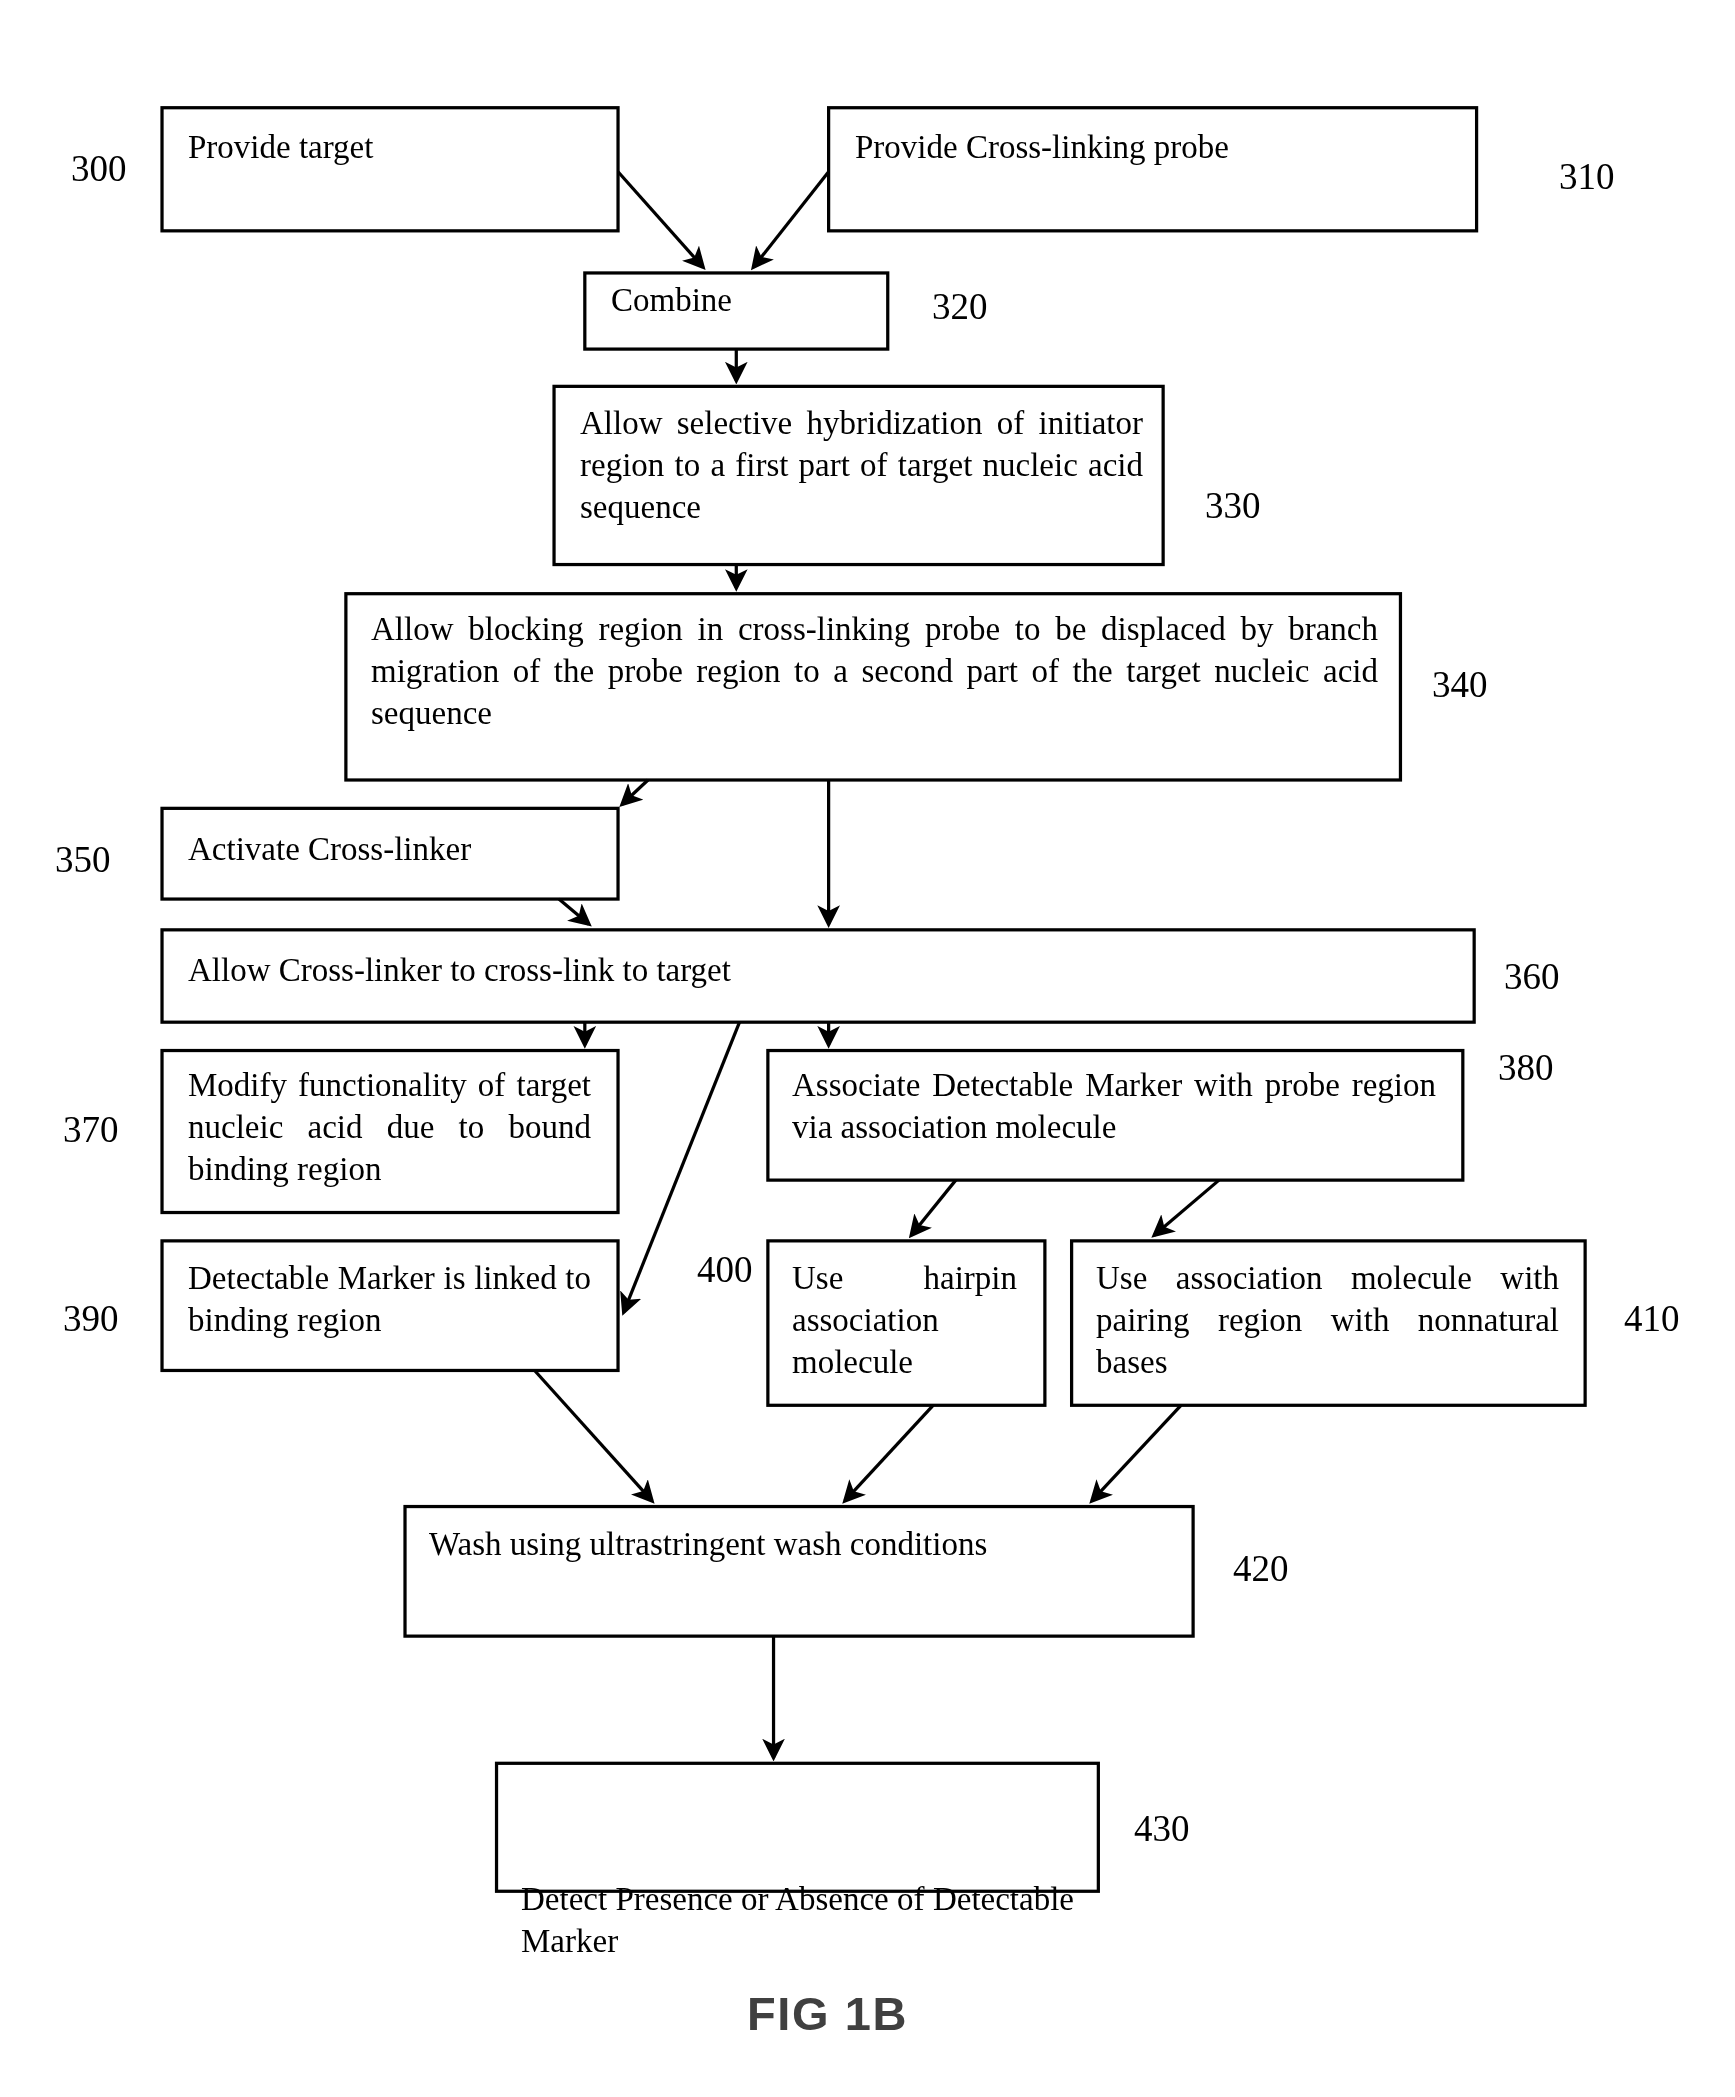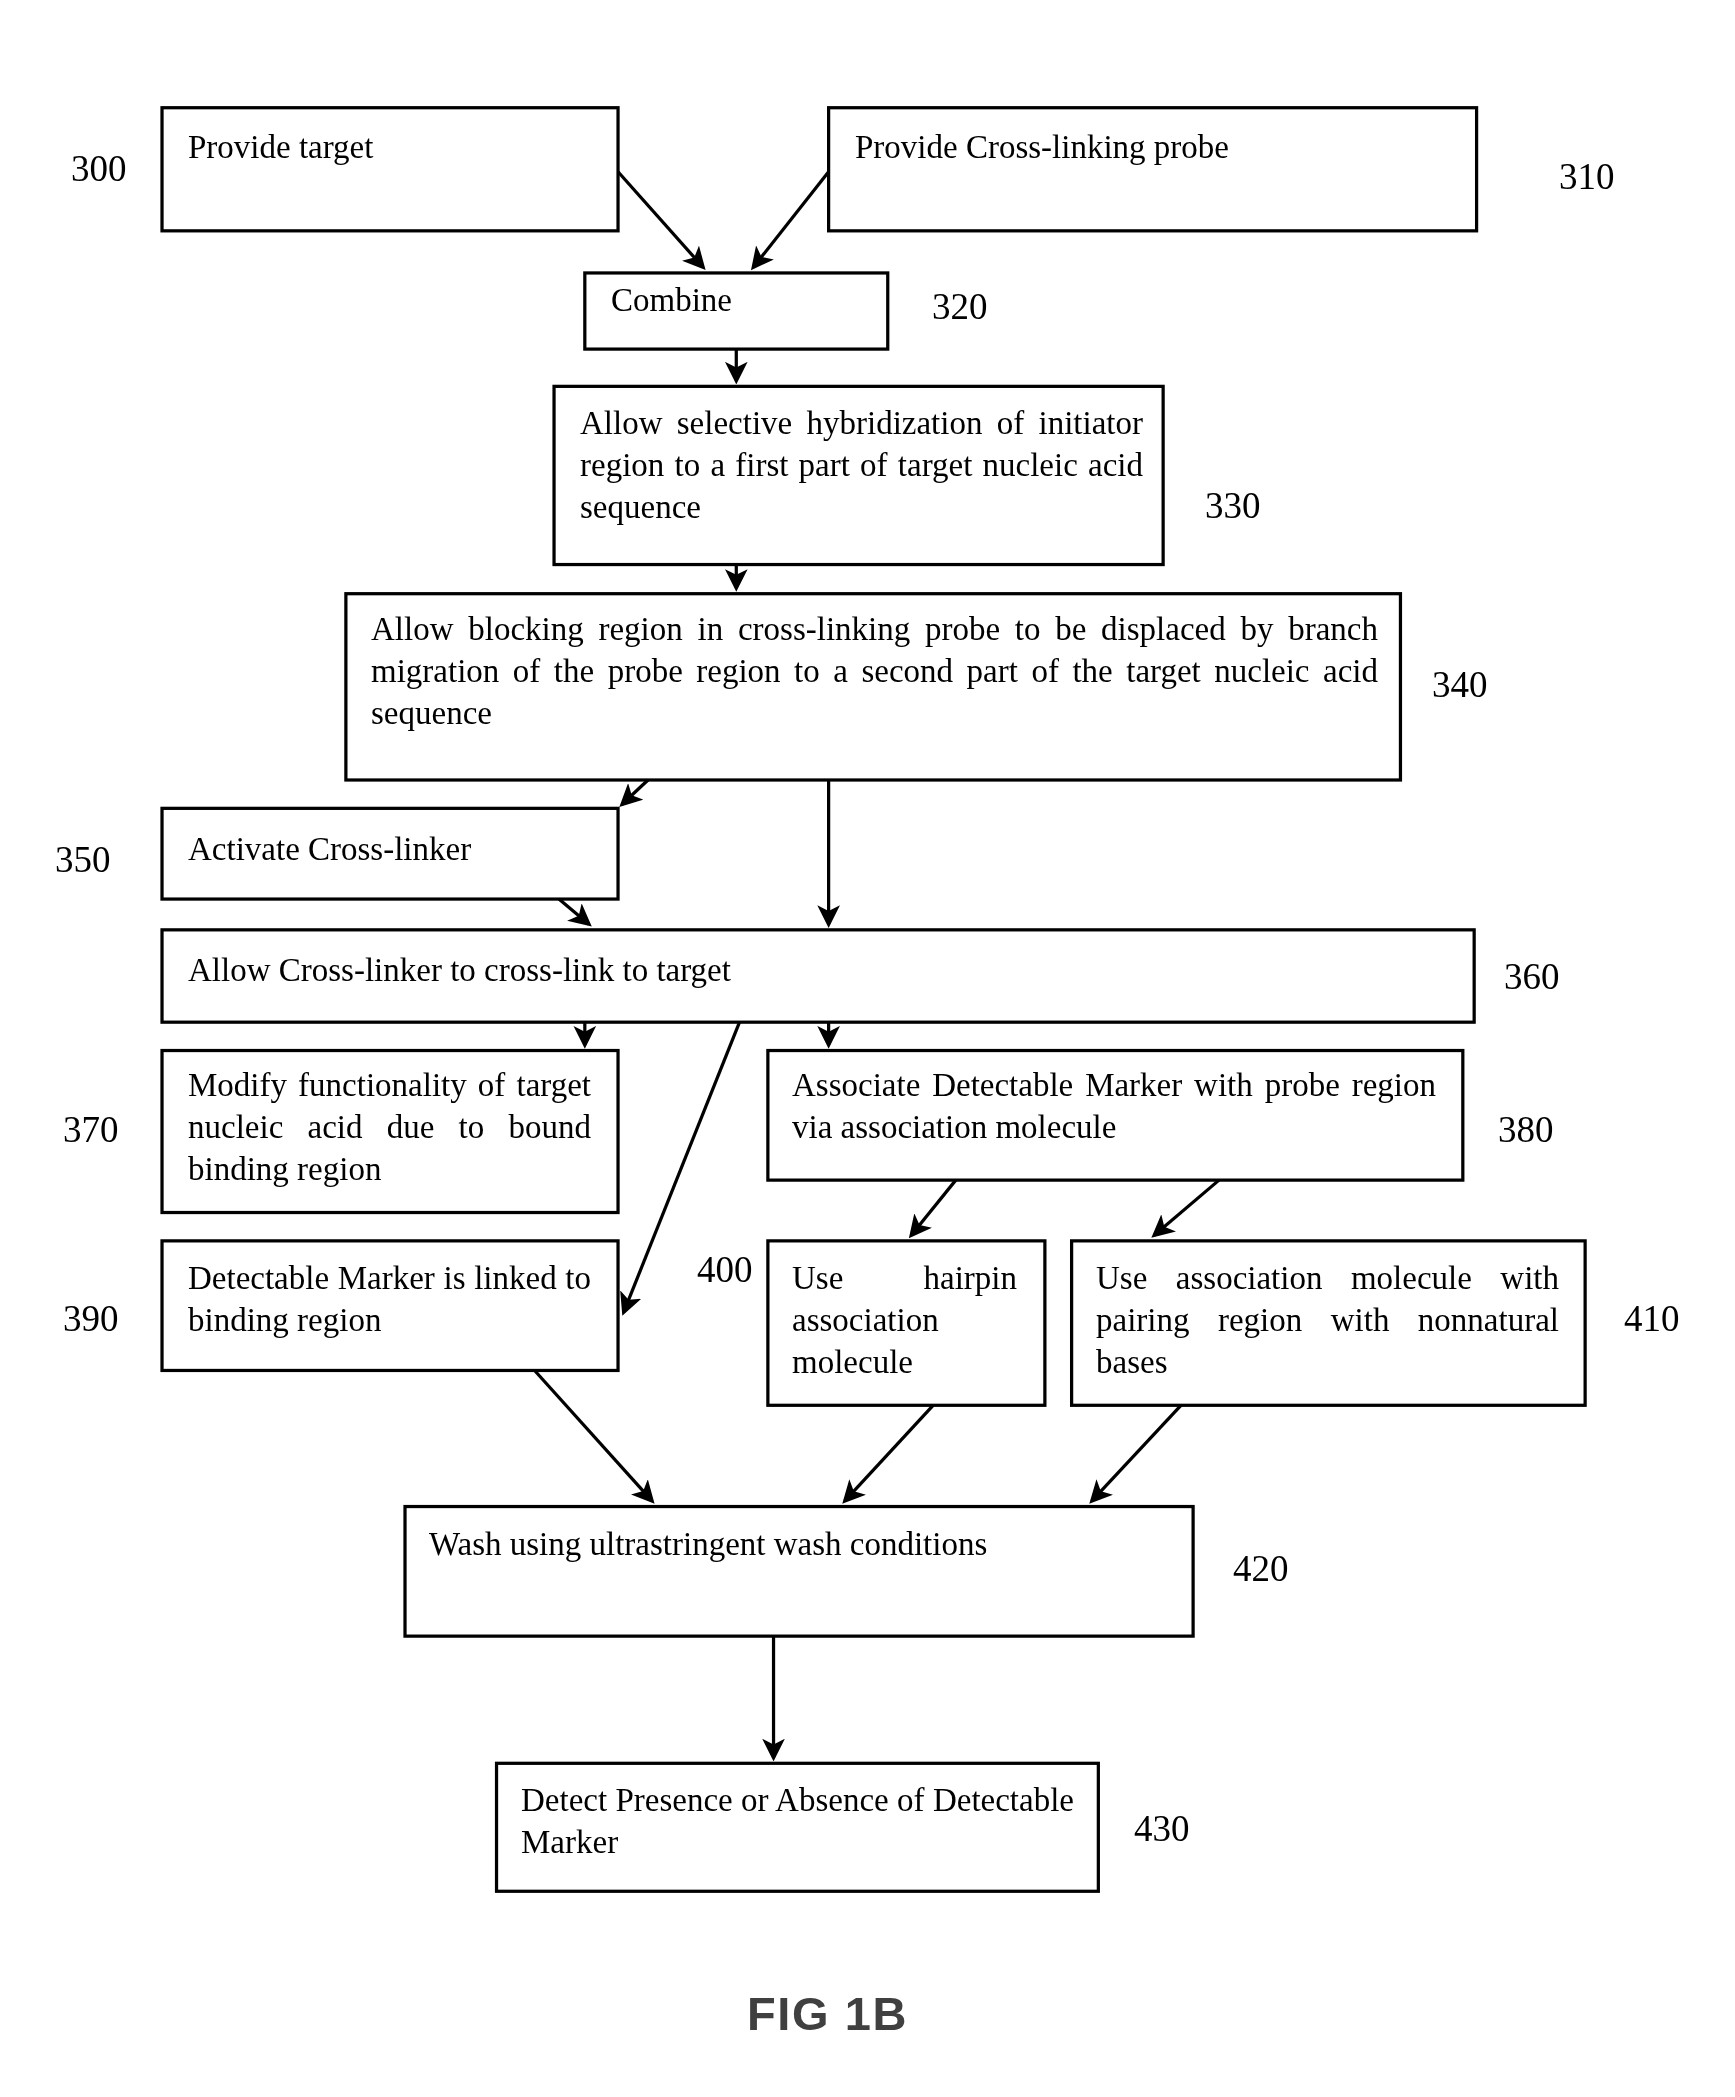--- a/index.html
+++ b/index.html
@@ -153,31 +153,31 @@
   <div class="node-text" style="left:792px; top:1064px; width:644px;">Associate Detectable Marker with probe region via association molecule</div>
 
   <div class="node-text" style="left:188px; top:1257px; width:403px;">Detectable Marker is linked to binding region</div>
 
   <div class="node-text" style="left:792px; top:1257px; width:225px;">Use hairpin association molecule</div>
 
   <div class="node-text" style="left:1096px; top:1257px; width:463px;">Use association molecule with pairing region with nonnatural bases</div>
 
   <div class="node-text single-line" style="left:429px; top:1523px; width:737px;">Wash using ultrastringent wash conditions</div>
 
-  <div class="node-text" style="left:521px; top:1779px; width:553px;">Detect Presence or Absence of Detectable Marker</div>
+  <div class="node-text" style="left:521px; top:1878px; width:553px;">Detect Presence or Absence of Detectable Marker</div>
 
   <div class="ref-num" style="left:71px; top:150px;">300</div>
   <div class="ref-num" style="left:1559px; top:158px;">310</div>
   <div class="ref-num" style="left:932px; top:288px;">320</div>
   <div class="ref-num" style="left:1205px; top:455px;margin-top:32px;">330</div>
   <div class="ref-num" style="left:1432px; top:666px;">340</div>
   <div class="ref-num" style="left:55px; top:841px;">350</div>
   <div class="ref-num" style="left:1504px; top:958px;">360</div>
   <div class="ref-num" style="left:63px; top:1111px;">370</div>
-  <div class="ref-num" style="left:1498px; top:1111px;">380</div>
+  <div class="ref-num" style="left:1498px; top:1049px;">380</div>
   <div class="ref-num" style="left:63px; top:1300px;">390</div>
   <div class="ref-num" style="left:697px; top:1251px;">400</div>
   <div class="ref-num" style="left:1624px; top:1300px;">410</div>
   <div class="ref-num" style="left:1233px; top:1550px;">420</div>
   <div class="ref-num" style="left:1134px; top:1810px;">430</div>
 
   <div class="fig-label" style="left:747px; top:1986px;">FIG 1B</div>
 
 </div>
 

